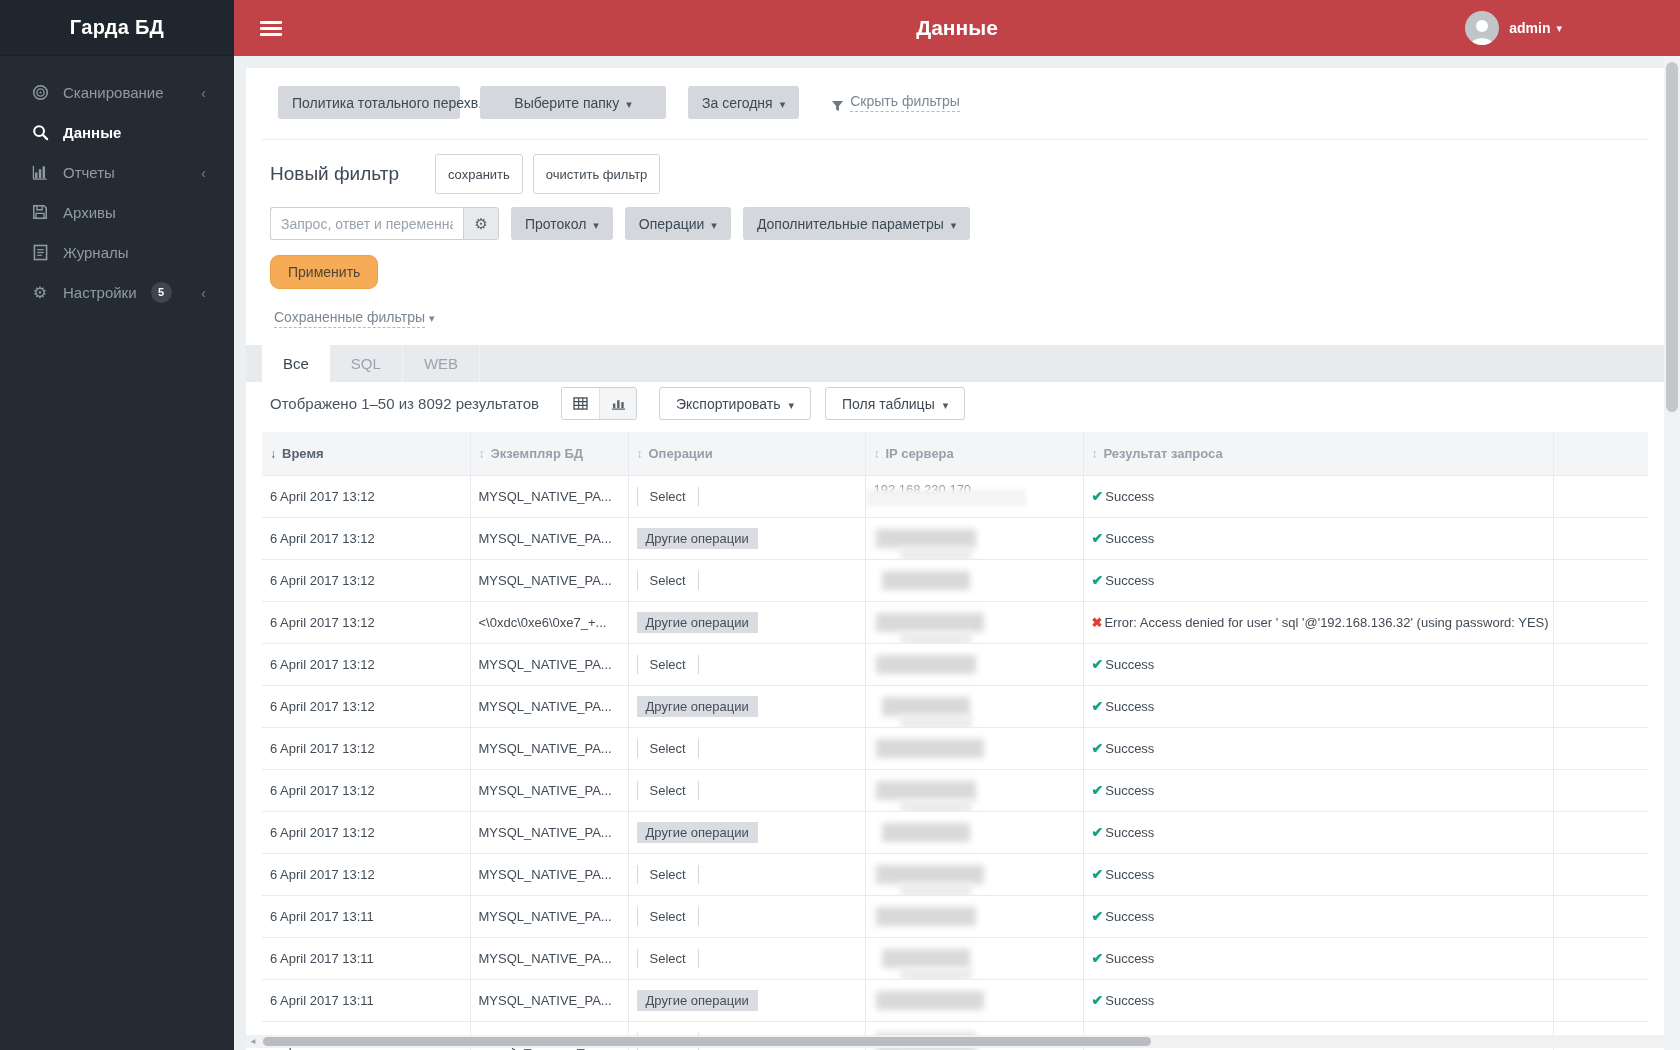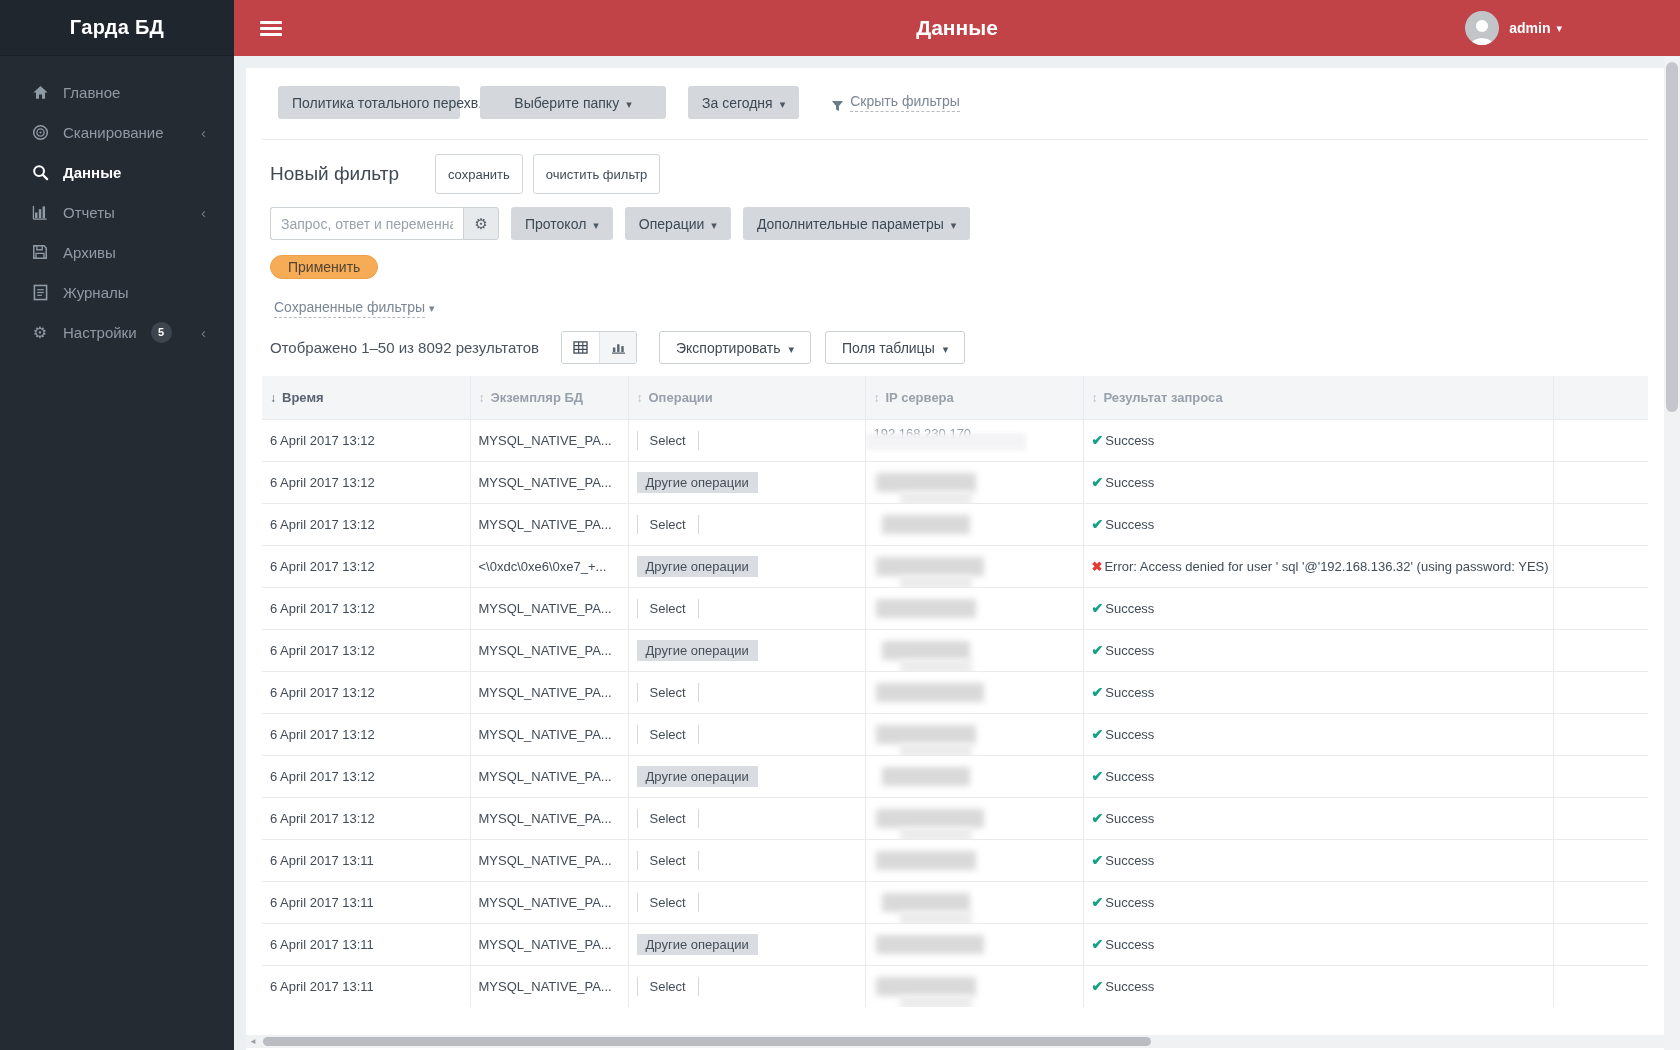--- a/index.html
+++ b/index.html
@@ -53,30 +53,30 @@
   .row3 { display:flex; align-items:center; margin:13px 8px 0; }
   .igroup { display:flex; }
   .igroup input { width:193px; height:33px; border:1px solid #ccd1d5; border-right:none;
                   border-radius:3px 0 0 3px; padding:0 10px; font-size:14px; font-family:inherit; color:#3f4a55; }
   .igroup input::placeholder { color:#9aa3ad; }
   .igroup .addon { width:36px; height:33px; background:#e7eaed; border:1px solid #ccd1d5;
                    border-radius:0 3px 3px 0; display:flex; align-items:center; justify-content:center;
                    font-size:15px; color:#57626d; cursor:pointer; }
   .row3 .gbtn { margin-left:12px; }
   .apply { margin:15px 8px 0; display:inline-block; background:#f6ab57; border:1px solid #f0a049;
-           color:#514536; font-size:14px; font-family:inherit; border-radius:14px; height:24px; padding:0 17px; cursor:pointer; }
+           color:#514536; font-size:14px; font-family:inherit; border-radius:9px; height:34px; padding:0 17px; cursor:pointer; }
   .saved { margin:20px 12px 0; display:inline-flex; align-items:center; }
   .saved .caret { color:#7b8794; font-size:11px; margin-left:4px; }
   
   .tabbar { margin:17px -16px 0; background:#e8ebee; display:flex; padding-left:16px; height:37px; }
   .tab { display:flex; align-items:center; padding:0 21px; font-size:15px; color:#9aa4ae;
          cursor:pointer; border-right:1px solid #f0f2f4; }
   .tab.active { background:#fff; color:#3c4650; border-right:none; }
   
-  .toolbar { display:flex; align-items:center; margin:13px 8px 0; }
+  .toolbar { display:flex; align-items:center; margin:5px 8px 0; }
   .results { font-size:15px; color:#49545f; }
   .vtoggle { display:flex; border:1px solid #ccd1d5; border-radius:3px; overflow:hidden; margin-left:22px; }
   .vtoggle .vbtn { width:37px; height:31px; display:flex; align-items:center; justify-content:center; cursor:pointer; background:#fff; }
   .vtoggle .vbtn.inactive { background:#f3f5f6; border-left:1px solid #dfe3e6; }
   .toolbar .wbtn2 { background:#fff; border:1px solid #ccd1d5; border-radius:3px; color:#3f4a55;
                     font-size:14px; font-family:inherit; height:33px; padding:0 16px; cursor:pointer; }
   .toolbar .wbtn2 .caret { font-size:11px; color:#4c5863; margin-left:8px; }
   .ml22 { margin-left:22px; } .ml14 { margin-left:14px; }
   
   table.grid { border-collapse:collapse; table-layout:fixed; width:1386px; margin-top:12px; }
@@ -110,28 +110,20 @@
 <body>
 
 <div class="screen">
 
   <div class="sidebar">
     <div class="logo">Гарда БД</div>
     <div class="nav">
       <div class="nav-item">
         <span class="ic">
           <svg width="17" height="17" viewBox="0 0 18 18">
-              <path d="M9 2 L16.5 9 H13.8 V15.5 H10.6 V11.2 H7.4 V15.5 H4.2 V9 H1.5 Z" fill="currentColor"></path>
-            </svg>
-        </span>
-        <span>Главное</span>
-      </div>
-      <div class="nav-item">
-        <span class="ic">
-          <svg width="17" height="17" viewBox="0 0 18 18">
               <circle cx="9" cy="9" r="7.2" fill="none" stroke="currentColor" stroke-width="1.6"></circle>
               <circle cx="9" cy="9" r="3.8" fill="none" stroke="currentColor" stroke-width="1.4"></circle>
               <circle cx="9" cy="9" r="1.1" fill="currentColor"></circle>
             </svg>
         </span>
         <span>Сканирование</span>
         <span class="chev">‹</span>
       </div>
       <div class="nav-item active">
         <span class="ic">
@@ -239,20 +231,25 @@
 
       <button class="apply">Применить</button>
 
       <div>
         <span class="saved">
           <span class="lnk">Сохраненные фильтры</span>
           <span class="caret">▾</span>
         </span>
       </div>
 
+      <div class="tabbar">
+        <div class="tab active">Все</div>
+        <div class="tab">SQL</div>
+        <div class="tab">WEB</div>
+      </div>
 
       <div class="toolbar">
         <span class="results">Отображено 1–50 из 8092 результатов</span>
         <span class="vtoggle">
           <span class="vbtn">
             <svg width="15" height="13" viewBox="0 0 16 14">
                 <rect x="1" y="1" width="14" height="12" fill="none" stroke="#414c57" stroke-width="1.4"></rect>
                 <line x1="1" y1="5" x2="15" y2="5" stroke="#414c57" stroke-width="1.2"></line>
                 <line x1="1" y1="9" x2="15" y2="9" stroke="#414c57" stroke-width="1.2"></line>
                 <line x1="6" y1="1" x2="6" y2="13" stroke="#414c57" stroke-width="1.2"></line>

